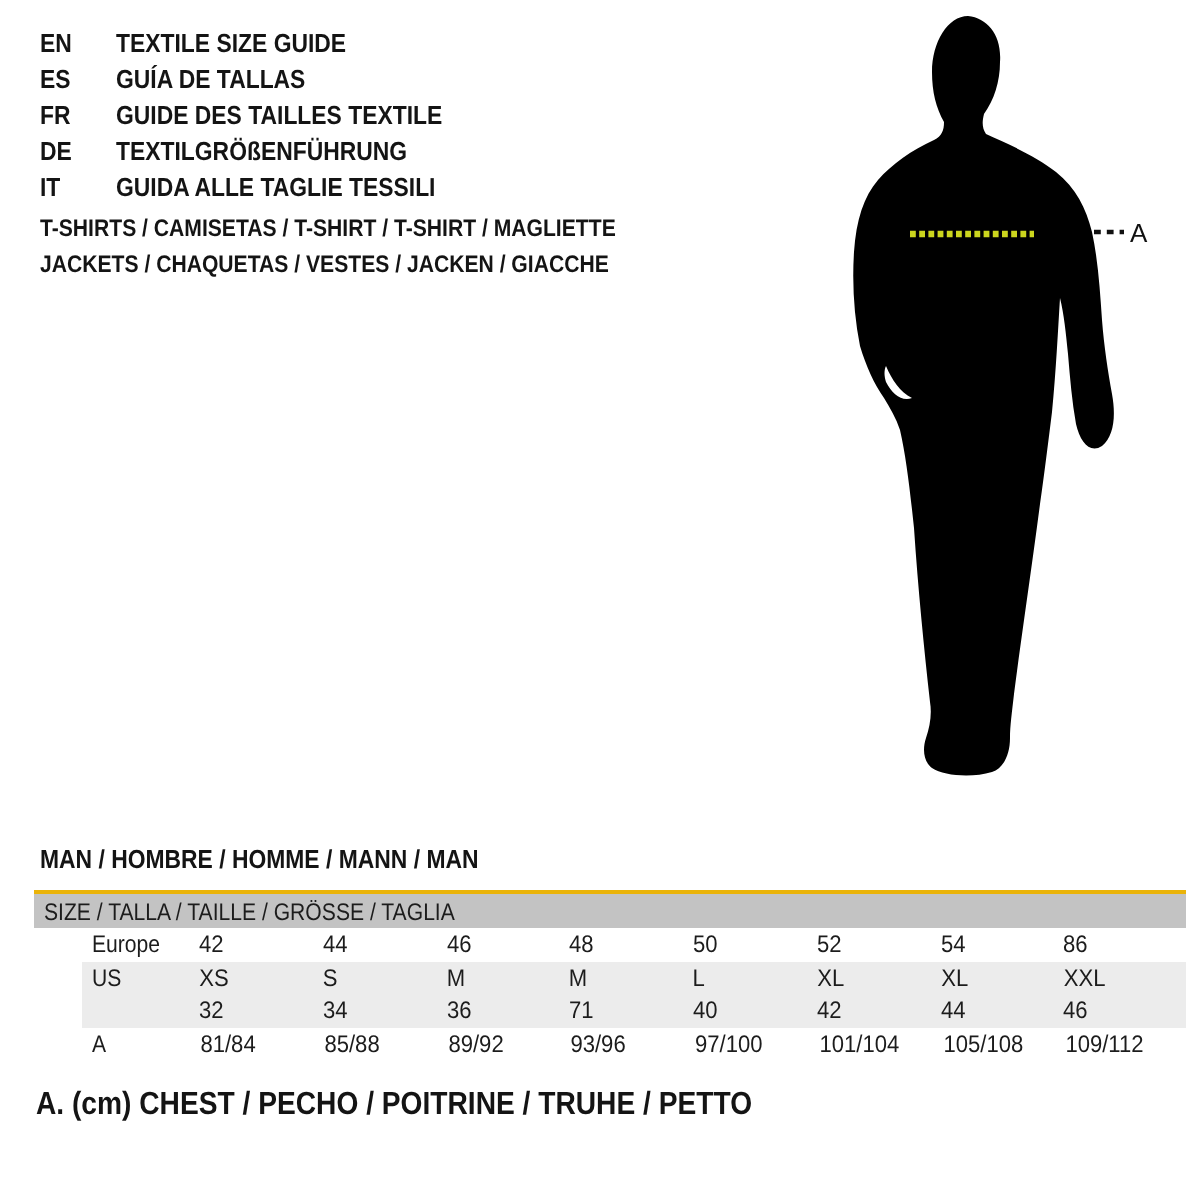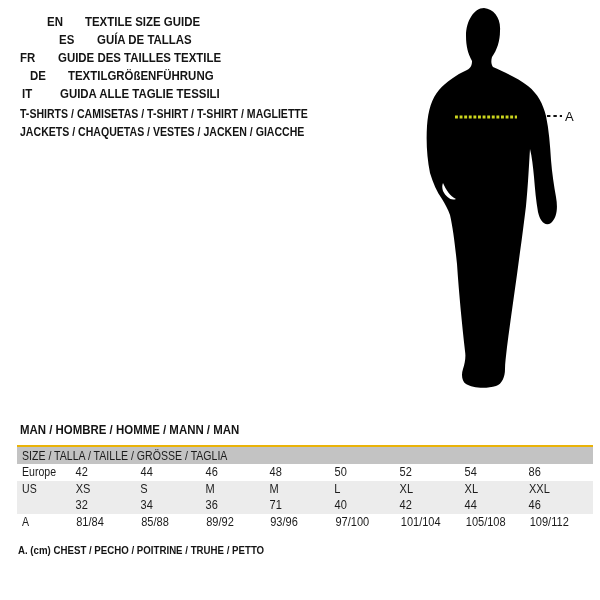--- a/index.html
+++ b/index.html
@@ -9,37 +9,37 @@
     font-family:"Liberation Sans", sans-serif;
     color:#141414;
     position:relative;
     overflow:hidden;
   }
   
   .cx { display:inline-block; transform:scaleX(0.88); transform-origin:0 50%; white-space:nowrap; }
   .cellx { display:inline-block; transform:scaleX(0.92); white-space:nowrap; }
 
   .lang-list { position:absolute; left:20px; top:12px; }
-  .lang-row { display:flex; height:18px; align-items:center; font-weight:700; font-size:13px;justify-content:center; }
+  .lang-row { display:flex; height:18px; align-items:center; font-weight:700; font-size:13px; }
   .lang-code { width:38px; }
 
   .categories { position:absolute; left:20px; top:105px; font-weight:700; font-size:12px; line-height:18px; }
 
   .figure-wrap { position:absolute; left:400px; top:0; width:200px; height:400px; }
 
   .man-heading { position:absolute; left:20px; top:422px; font-weight:700; font-size:13px; }
 
   .size-table { position:absolute; left:17px; top:445px; width:576px; border-top:2px solid #eab308; font-size:12px; color:#1c1c1c; }
   .t-header { background:#c3c3c3; height:17px; display:flex; align-items:center; padding-left:5px; }
-  .t-row { display:flex; height:16.5px; align-items:center; }
+  .t-row { display:flex; height:16.5px; align-items:center;margin-left:24px; }
   .t-row.alt { background:#ececec; }
   .t-label { width:58px; padding-left:5px; box-sizing:border-box; }
   .t-cell { flex:1; text-align:left; }
 
-  .footnote { position:absolute; left:18px; top:544px; font-weight:700; font-size:11px; }
+  .footnote { position:absolute; left:18px; top:544px; font-weight:700; font-size:16px; }
 </style>
 </head>
 <body>
 
 <div class="lang-list">
   <div class="lang-row">
     <span class="lang-code"><span class="cx">EN</span></span>
     <span class="cx">TEXTILE SIZE GUIDE</span>
   </div>
   <div class="lang-row">

